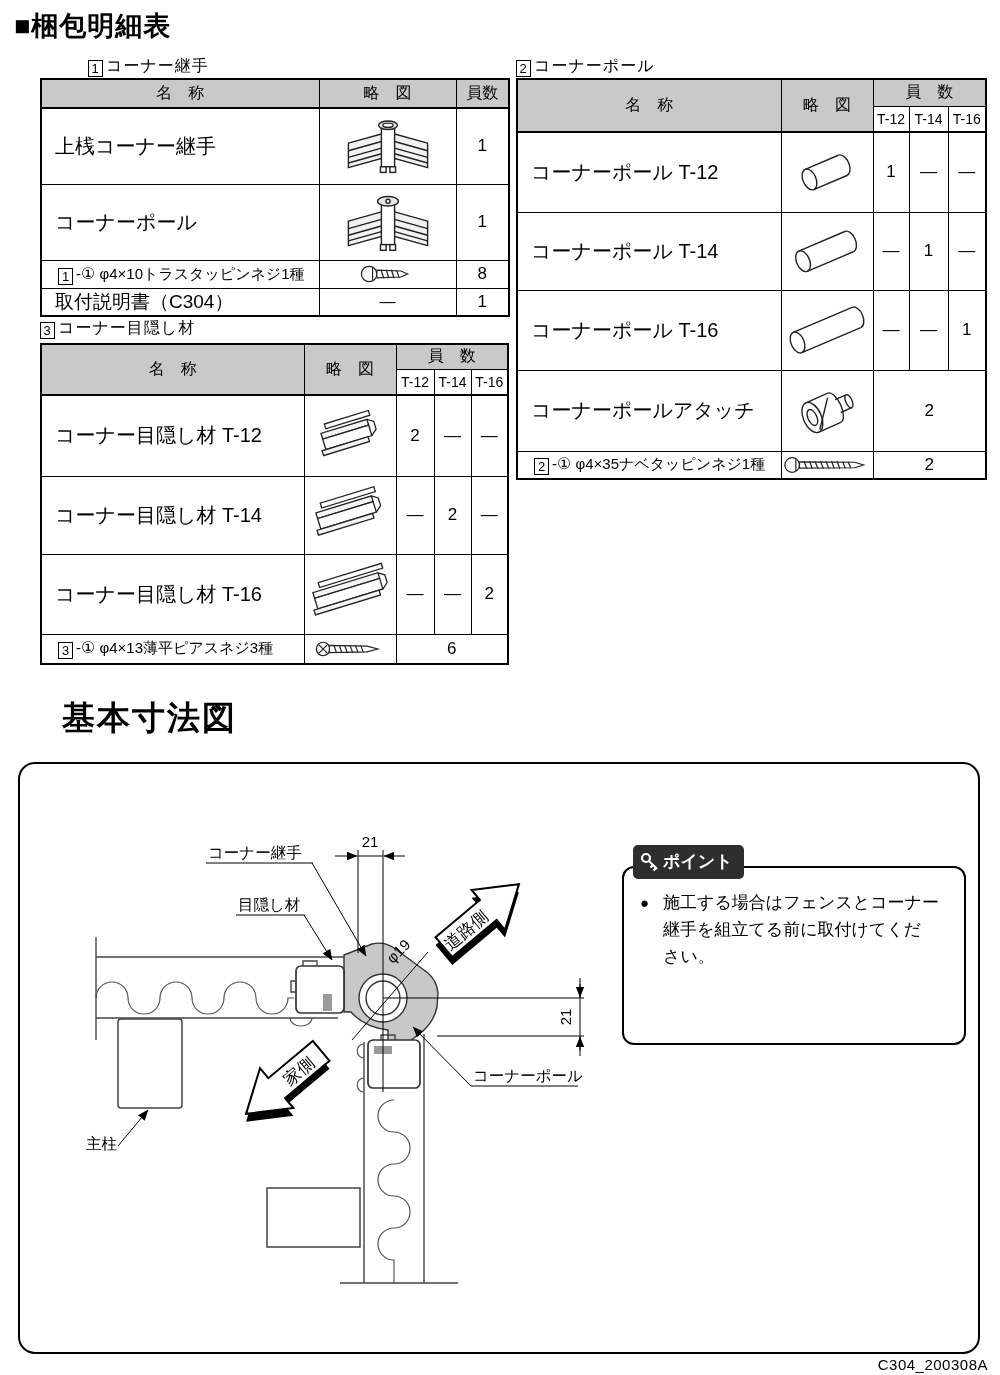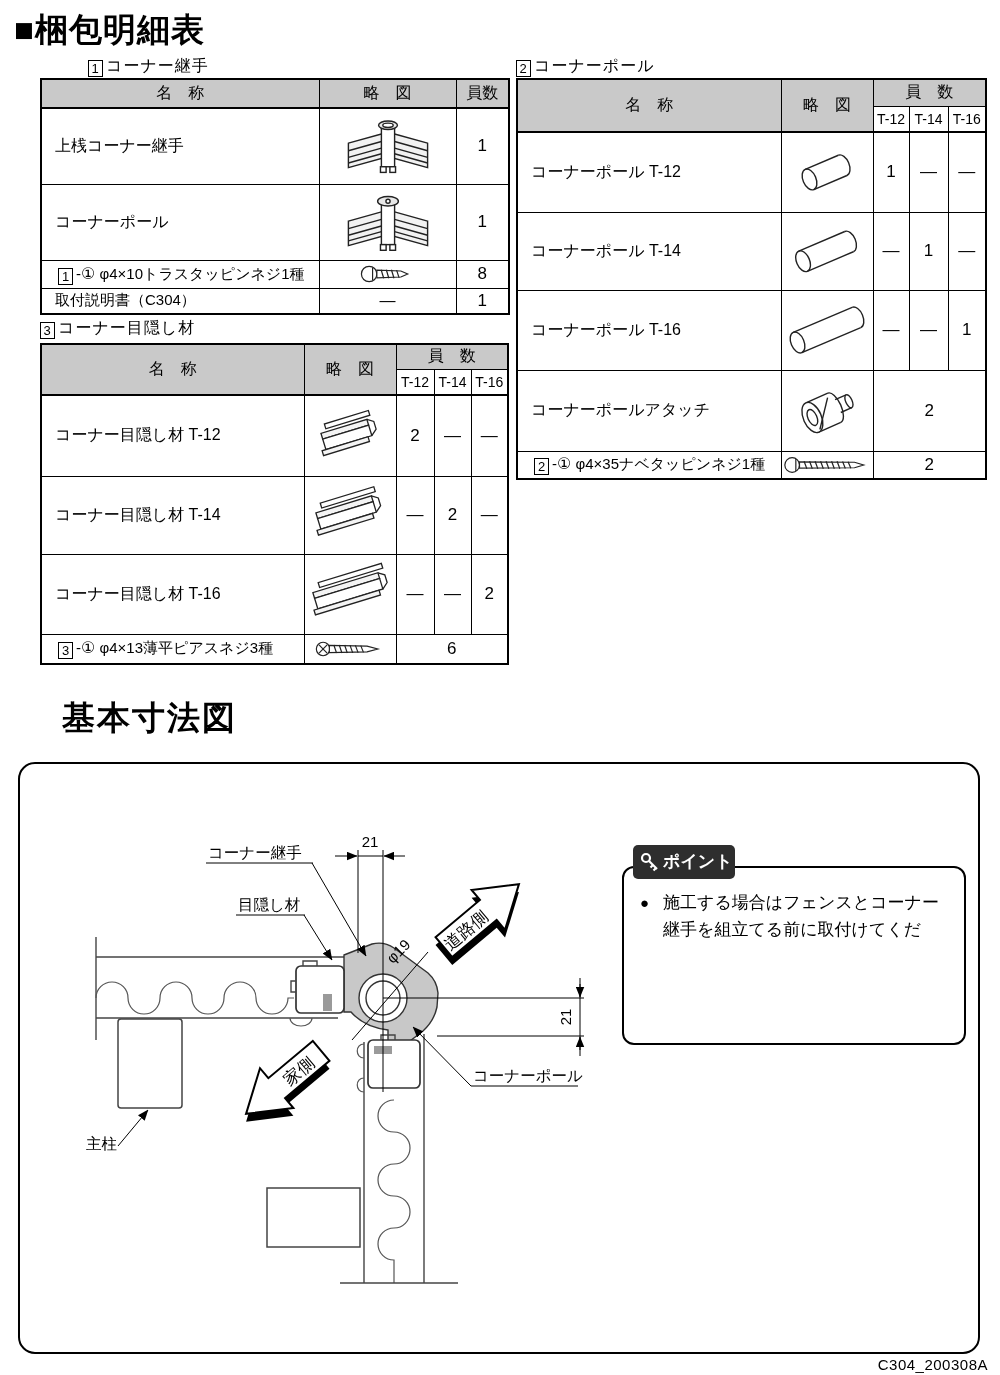--- a/index.html
+++ b/index.html
@@ -4,44 +4,44 @@
 <style>
   * { margin:0; padding:0; box-sizing:border-box; }
   body { background:#888; }
   #page {
     position:relative; width:1000px; height:1375px; margin:0 auto;
     background:#fff; color:#000;
     font-family:"Liberation Sans","DejaVu Sans",sans-serif;
     overflow:hidden;
   }
   .abs { position:absolute; }
-  .main-title { left:14px; top:8px; font-size:33px; font-weight:bold; letter-spacing:1px; }
+  .main-title { left:14px; top:8px; font-size:27px; font-weight:bold; letter-spacing:1px; }
   .sec-label { font-size:16px; letter-spacing:1px; }
   .sec2-title { left:62px; top:696px; font-size:33px; font-weight:bold; letter-spacing:2px; }
 
   .boxn {
     display:inline-block; border:1.5px solid #000; min-width:15px; height:17px;
     line-height:16px; font-size:13px; text-align:center; padding:0 1px;
     background:#fff; vertical-align:-2px; margin-right:3px;
   }
   .circ { font-size:16px; }
 
   table { border-collapse:collapse; table-layout:fixed; border:2px solid #000; background:#fff; }
   th, td { border:1px solid #000; overflow:hidden; }
   th { background:#c9c9c9; font-weight:normal; font-size:16px; }
   tr.hsub th { background:#fff; font-size:14px; font-weight:normal; }
   th.hvy, tr.hsub th { border-bottom:2px solid #000; }
-  td.nm { text-align:left; padding-left:13px; font-size:16px; }
+  td.nm { text-align:left; padding-left:13px; font-size:20px; }
   td.nm-sm { text-align:left; padding-left:16px; font-size:15px; white-space:nowrap; }
   td.qty { text-align:center; font-size:17px; }
   td.sk { text-align:center; }
   td.sk svg { vertical-align:middle; }
 
   .pt-tag {
-    left:633px; top:845px; width:102px; height:34px;
+    left:633px; top:845px; width:111px; height:34px;
     background:#2e2e2e; color:#fff; border-radius:5px;
     font-size:17px; font-weight:bold; line-height:34px;
     padding-left:30px; z-index:3;
   }
   .pt-tag svg { position:absolute; left:6px; top:6px; }
   .pt-box {
     left:622px; top:866px; width:344px; height:179px;
     border:2px solid #000; border-radius:12px; background:#fff; z-index:2;
   }
   .pt-body {
@@ -128,21 +128,21 @@
           <polygon points="20,9.5 48,10.5 56,14 48,17.5 20,18.5"></polygon>
           <line x1="25" y1="9" x2="28" y2="19"></line>
               <line x1="31" y1="9" x2="34" y2="19"></line>
               <line x1="37" y1="9" x2="40" y2="19"></line>
               <line x1="43" y1="9.5" x2="46" y2="18.5"></line>
         </svg>
       </td>
       <td class="qty">8</td>
     </tr>
     <tr style="height:26px">
-      <td class="nm" style="font-size:15px">取付説明書（C304）</td>
+      <td class="nm" style="font-size:19px">取付説明書（C304）</td>
       <td class="sk" style="font-size:16px">—</td>
       <td class="qty">1</td>
     </tr>
   </tbody>
     </table>
 
   <div class="abs sec-label" style="left:40px; top:318px;">
     <span class="boxn">3</span><span>コーナー目隠し材</span>
   </div>
   <table class="abs" style="left:40px; top:343px; width:467px;">
@@ -448,17 +448,18 @@
         <line x1="14" y1="14" x2="11.5" y2="16.5"></line>
         <line x1="17" y1="17" x2="14.5" y2="19.5"></line>
       </g>
     </svg>
     <span>ポイント</span>
   </div>
   <div class="abs pt-body">
     <span class="bullet">●</span>
     <div>施工する場合はフェンスとコーナー</div>
     <div>継手を組立てる前に取付けてくだ</div>
+    <div>さい。</div>
   </div>
 
   <div class="abs doc-code">C304_200308A</div>
 
 </div>
 
 </body></html>

